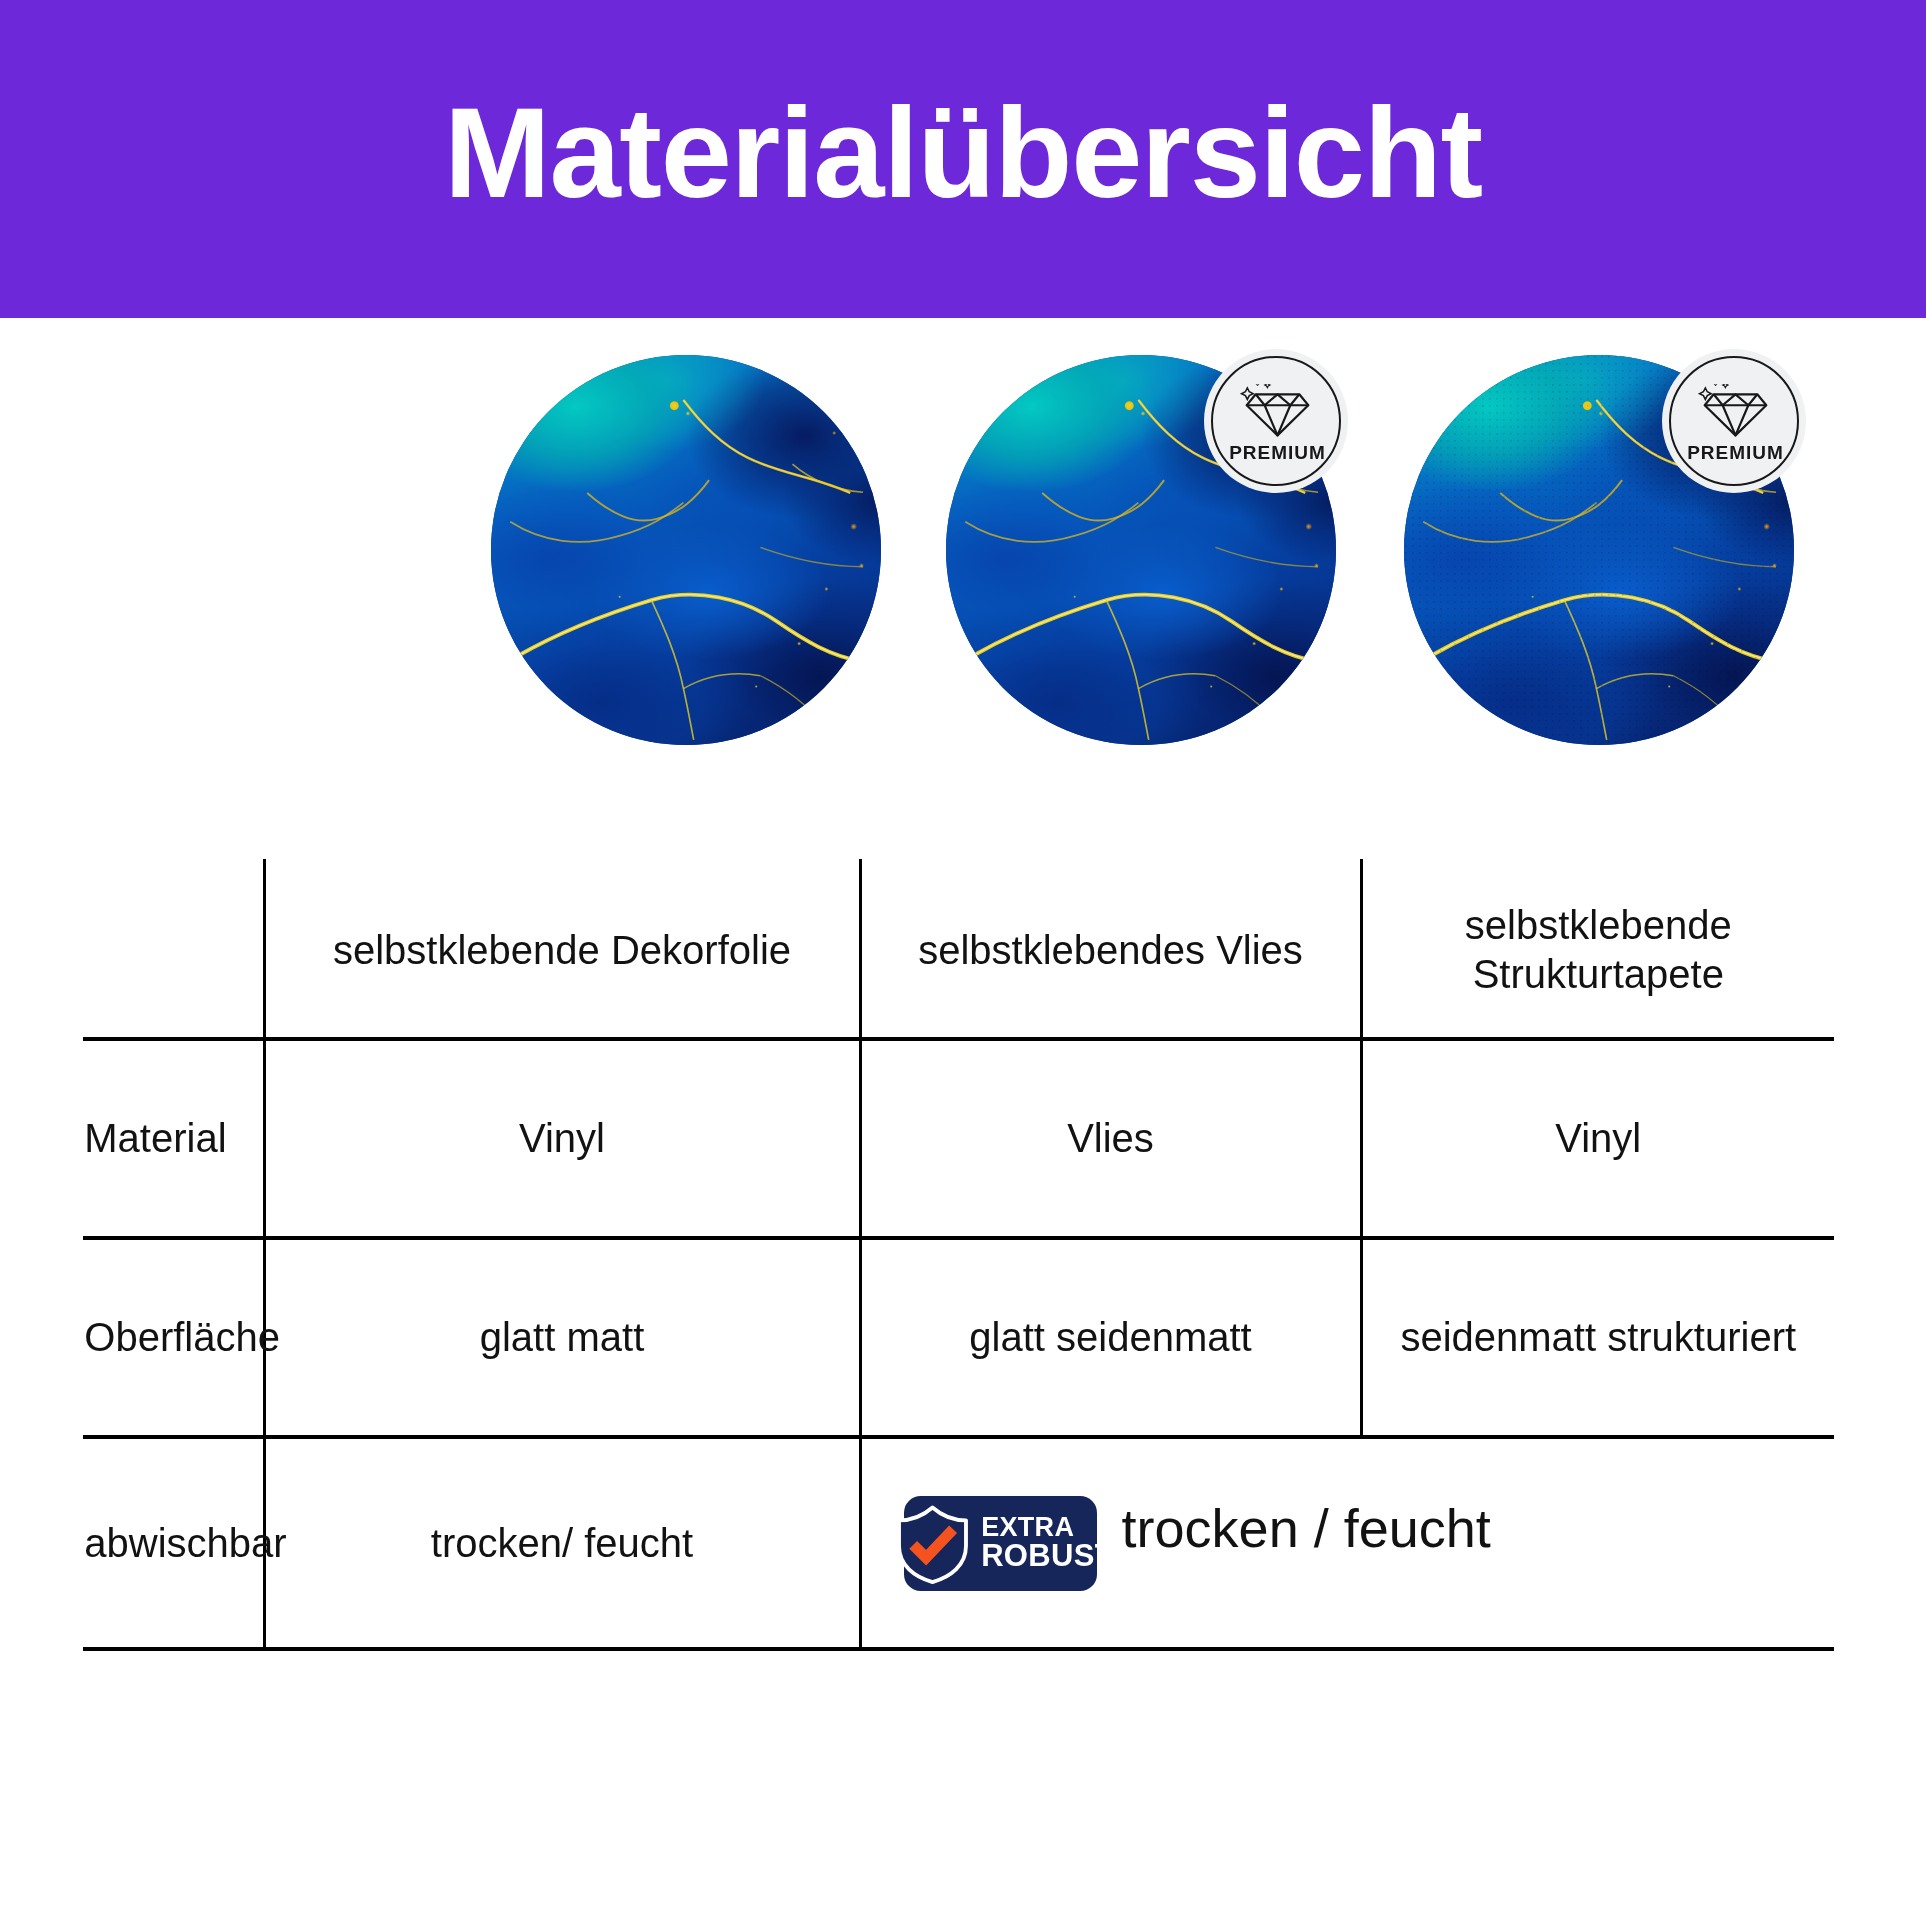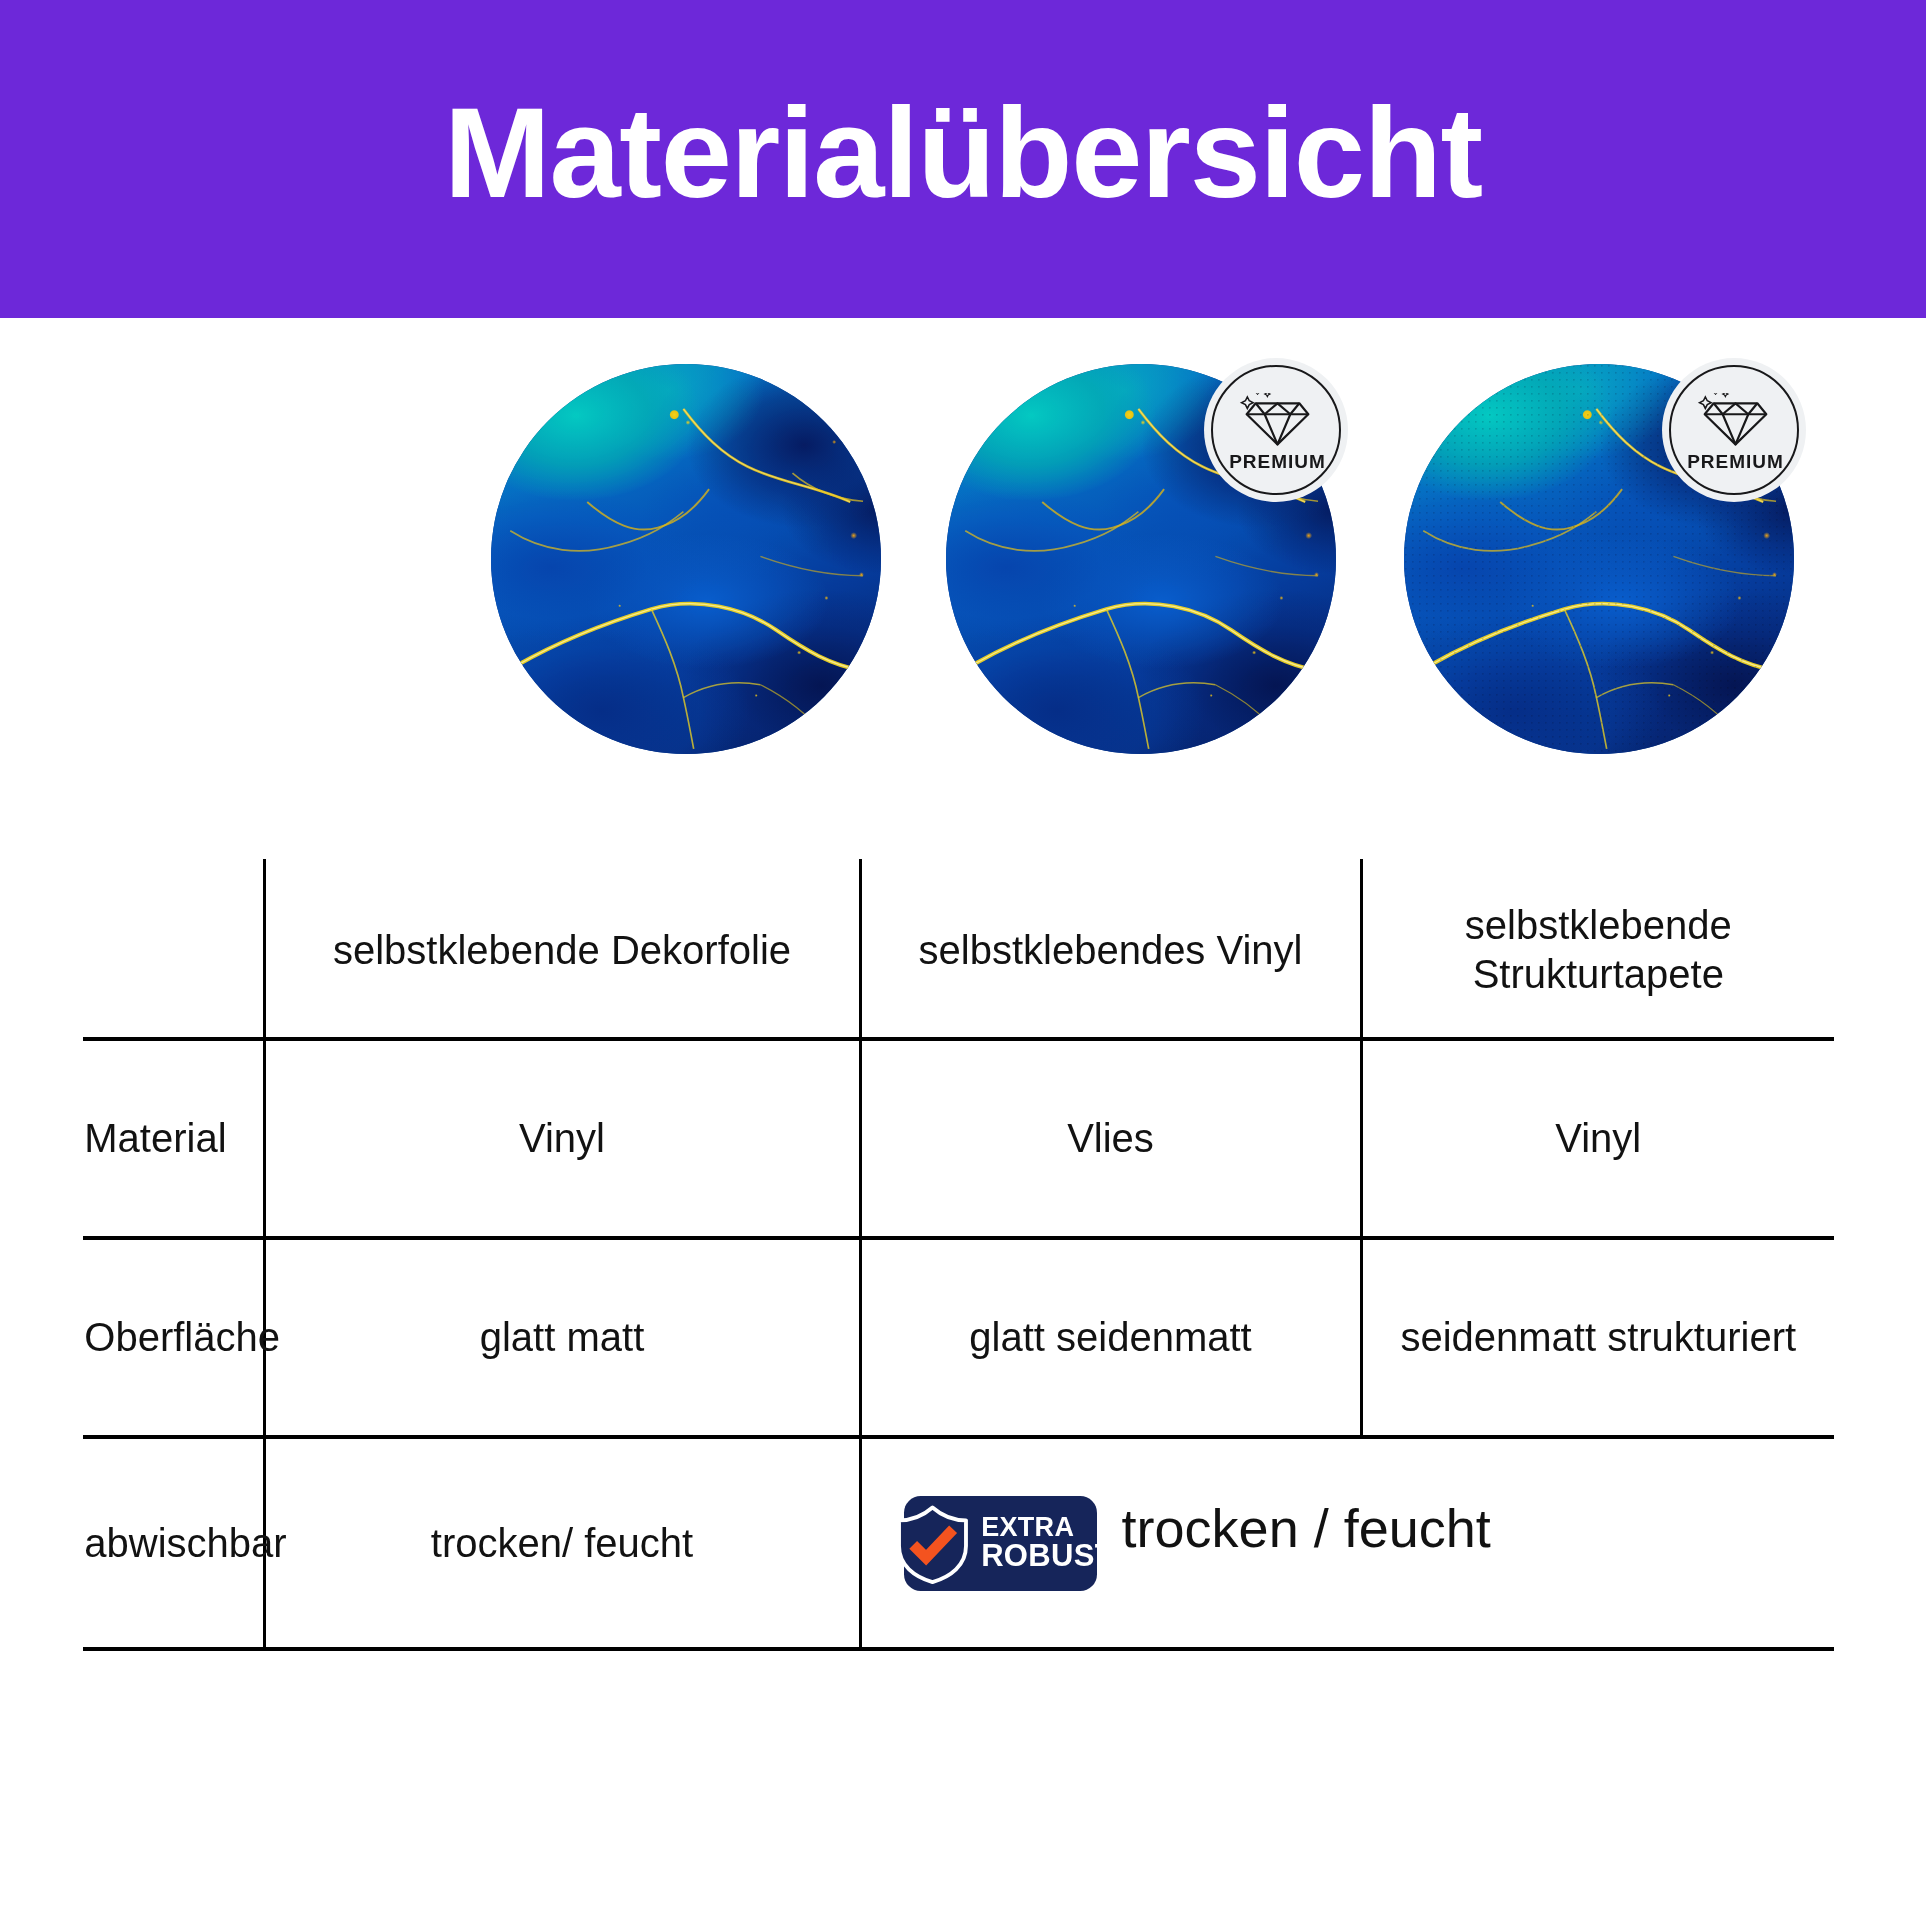--- a/index.html
+++ b/index.html
@@ -22,21 +22,21 @@
     font-size:128px;
     font-weight:bold;
     letter-spacing:-1.3px;
     line-height:1;
     white-space:nowrap;
     padding-bottom:11.6px;
   }
 
   
   #product-row{
-    position:absolute;left:0;top:364px;width:1854px;height:398px;
+    position:absolute;left:0;top:355px;width:1854px;height:398px;
   }
   .product-item{
     position:absolute;top:0;width:390px;height:390px;
   }
   .product-item.p0{left:491px;}
   .product-item.p1{left:946px;}
   .product-item.p2{left:1404px;}
 
   .swatch{
     position:absolute;left:0;top:0;width:390px;height:390px;
@@ -299,21 +299,21 @@
     <colgroup>
       <col class="c0">
         <col class="c1">
         <col class="c2">
         <col class="c3">
     </colgroup>
     <tbody>
       <tr class="hrow">
         <td class="rowlabel"></td>
         <td class="vl">selbstklebende Dekorfolie</td>
-        <td class="vl">selbstklebendes Vinyl</td>
+        <td class="vl">selbstklebendes Vlies</td>
         <td class="vl">selbstklebende Strukturtapete</td>
       </tr>
 
       <tr class="brow">
         <td class="rowlabel">Material</td>
         <td class="vl">Vinyl</td>
         <td class="vl">Vlies</td>
         <td class="vl">Vinyl</td>
       </tr>
 

